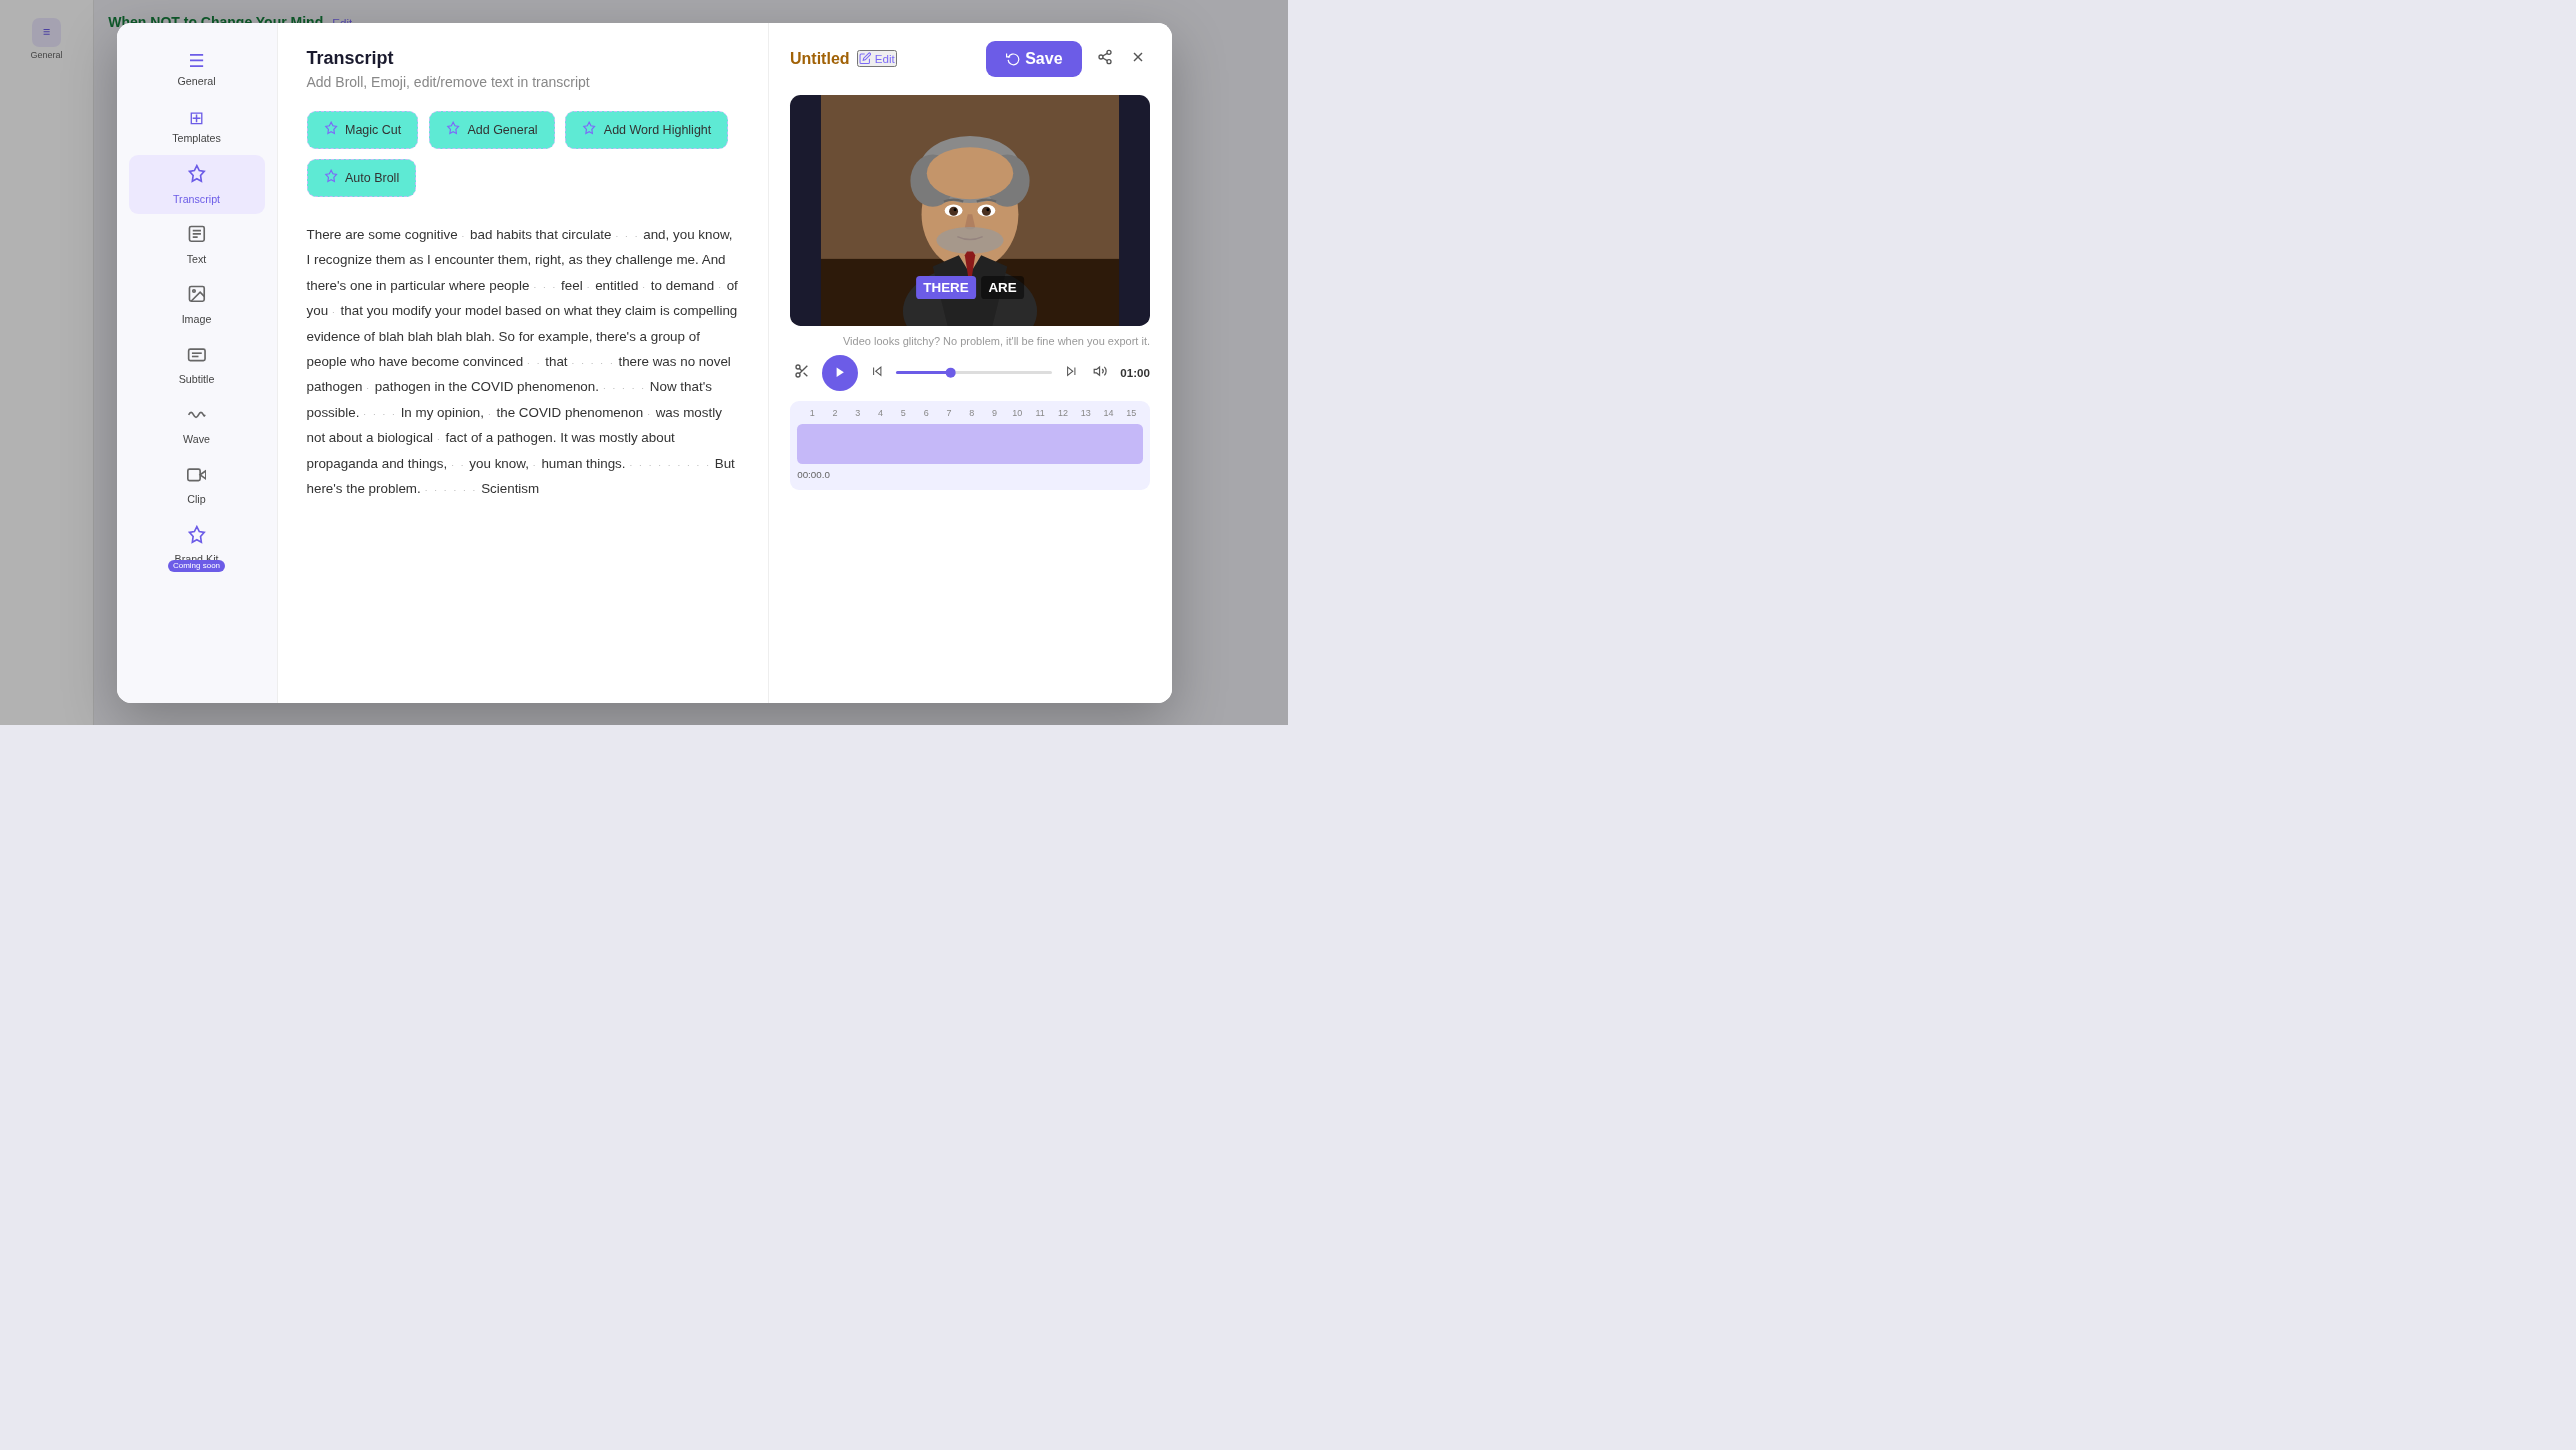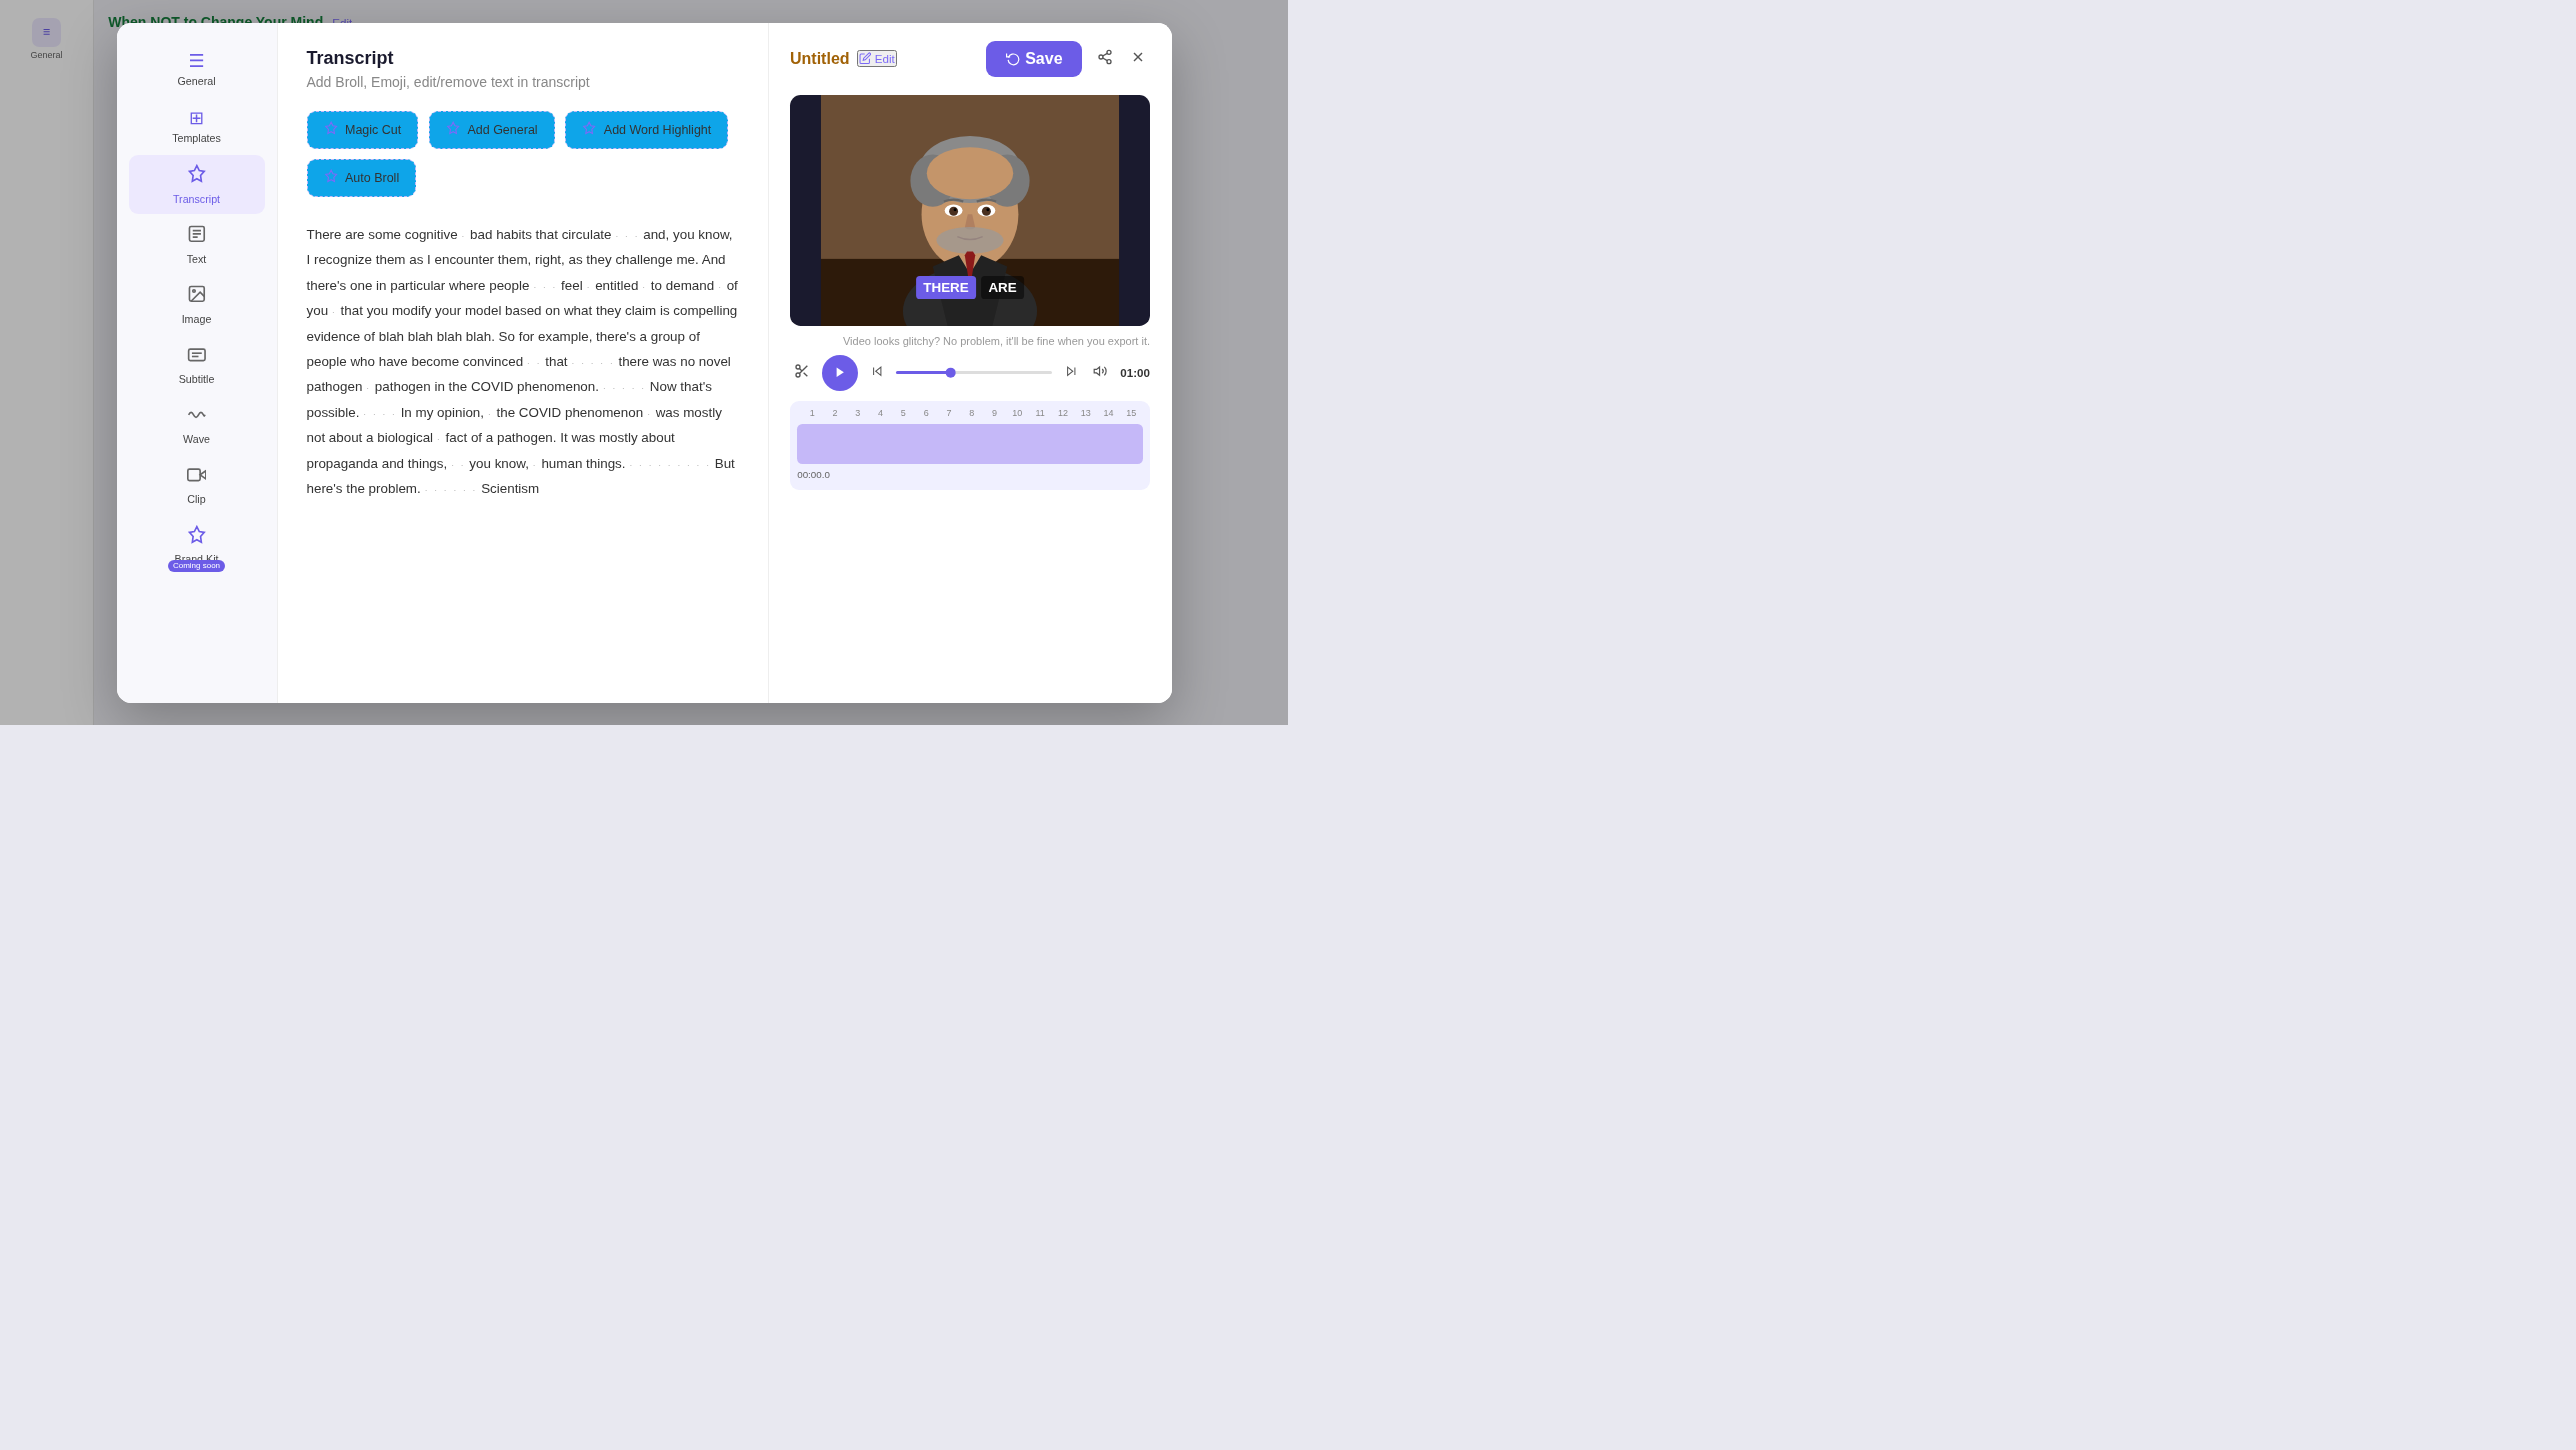--- a/index.html
+++ b/index.html
@@ -184,21 +184,21 @@
       margin-bottom: 25px;
     }
 
     .transcript-btn {
       display: flex;
       align-items: center;
       gap: 7.2px;
       padding: 9px 16px;
       border: 1.3px dashed #c5b8f8;
       border-radius: 9px;
-      background: #0ea5e9;
+      background: #5eead4;
       cursor: pointer;
       font-size: 12.5px;
       color: #333;
       font-weight: 500;
     }
 
     .transcript-btn .btn-icon {
       color: #7c6af7;
       font-size: 14.3px;
     }

